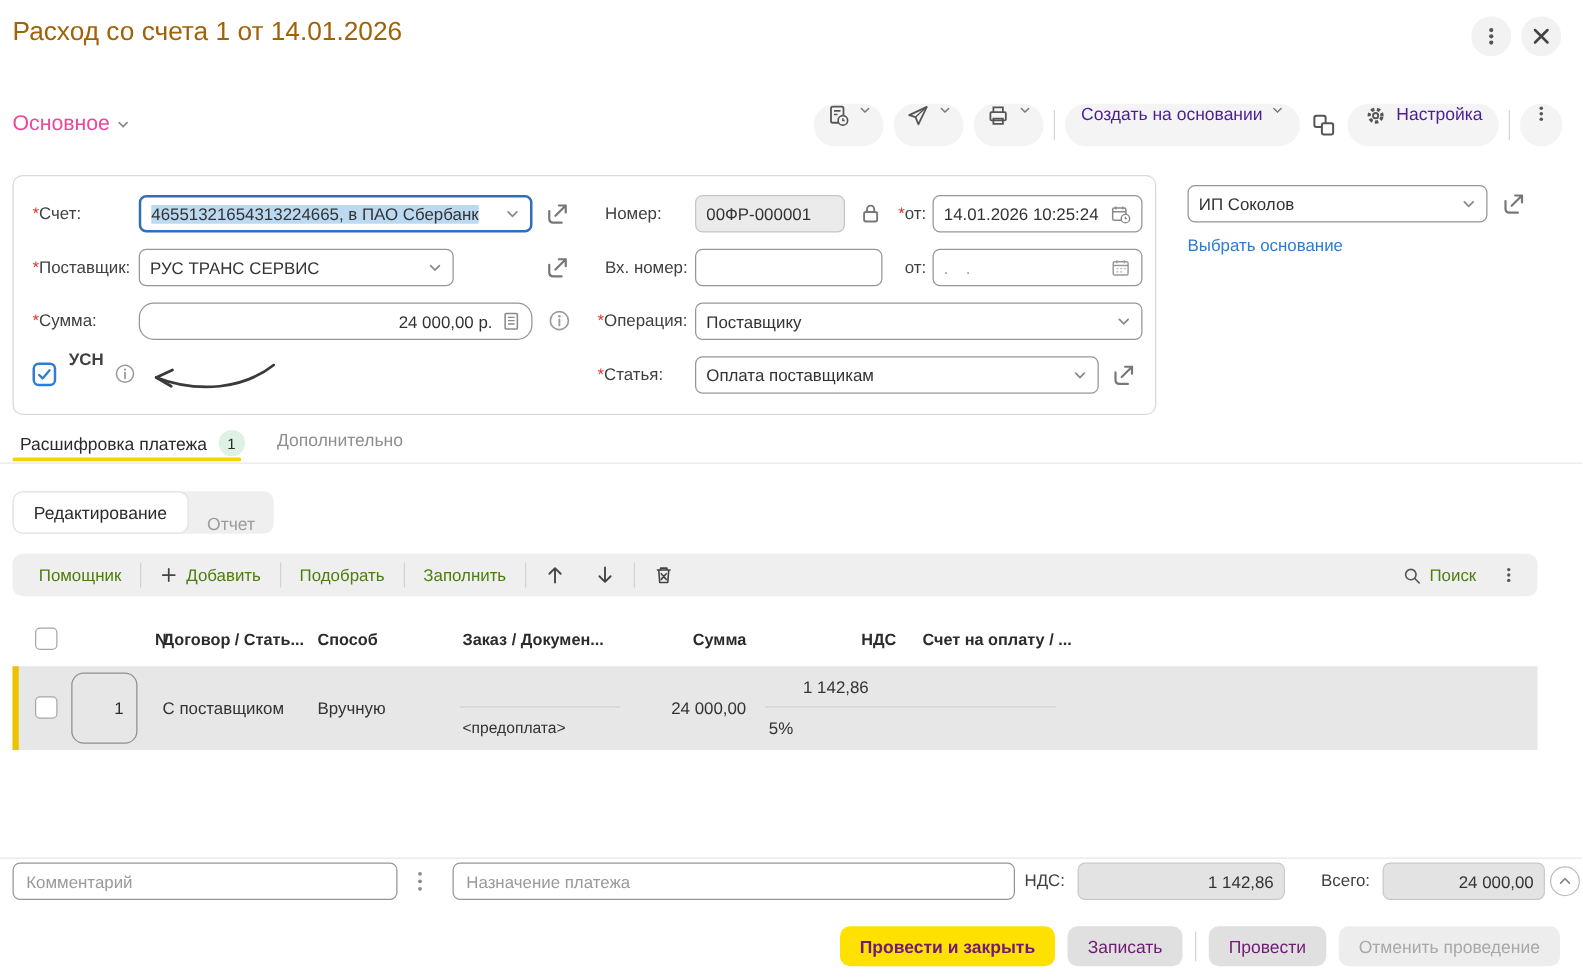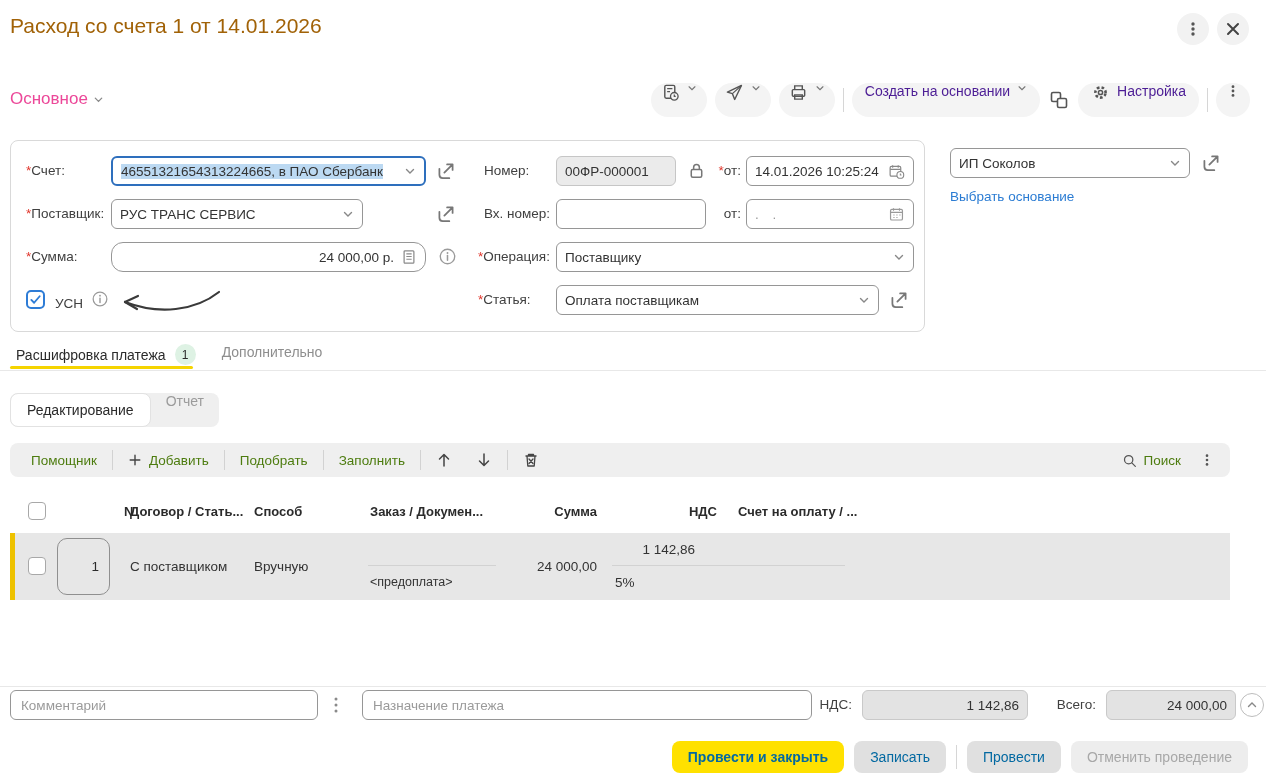--- a/index.html
+++ b/index.html
@@ -29,41 +29,41 @@
   .dots{letter-spacing:5px;color:#9a9a9a;}
   .link{color:#2b7cd3;font-size:13.5px;cursor:pointer;text-decoration:none;}
   .cb{width:19px;height:19px;border:1px solid #a8a8a8;border-radius:5px;background:#fff;box-sizing:border-box;cursor:pointer;}
   .cb.blue{border:2px solid #2e7cd6;display:flex;align-items:center;justify-content:center;}
   .tabs{position:absolute;left:16px;top:344px;display:flex;align-items:flex-start;gap:26px;font-size:14px;}
   .tab{display:flex;align-items:center;gap:9px;cursor:pointer;}
   .tab .badge{width:21px;height:21px;border-radius:50%;background:#def2e4;font-size:12px;display:flex;align-items:center;justify-content:center;color:#2b2b2b;}
   .tab.inactive{color:#8e8e8e;}
   .underline{position:absolute;left:10px;top:366px;width:183px;height:3px;background:#f5d400;border-radius:2px;}
   .hline{position:absolute;height:1px;background:#e8e8e8;}
-  .seg{position:absolute;left:10px;top:393px;height:34px;background:#efefef;border-radius:8px;display:flex;align-items:flex-start;font-size:14px;}
+  .seg{position:absolute;left:10px;top:393px;height:34px;background:#efefef;border-radius:8px;display:flex;align-items:flex-end;font-size:14px;}
   .seg .on{background:#fff;border:1px solid #e2e2e2;border-radius:8px;height:34px;display:flex;align-items:center;padding:0 16px;box-sizing:border-box;cursor:pointer;}
   .seg .off{color:#9b9b9b;padding:0 15px;cursor:pointer;}
   .tbar{position:absolute;left:10px;top:443px;width:1220px;height:34px;background:#efefef;border-radius:8px;
         display:flex;align-items:center;font-size:13.5px;box-sizing:border-box;padding:0 10px;gap:2px;}
   .titem{display:flex;align-items:center;gap:7px;padding:0 11px;height:34px;background:none;border:none;
          font-family:inherit;font-size:13.5px;color:#4d7c0f;cursor:pointer;white-space:nowrap;}
   .tbar .vdiv{height:20px;background:#d2d2d2;margin:0 2px;}
   .cell{position:absolute;font-size:13.5px;color:#333;white-space:nowrap;}
   .hcell{position:absolute;font-size:13px;font-weight:bold;color:#2b2b2b;white-space:nowrap;}
   .r{text-align:right;}
   .row{position:absolute;left:10px;top:533px;width:1220px;height:67px;background:#e7e7e7;}
   .rowbar{position:absolute;left:0;top:0;width:5px;height:67px;background:#eec200;}
   .numcell{position:absolute;left:47px;top:5px;width:53px;height:57px;border:1px solid #8f8f8f;border-radius:10px;
            box-sizing:border-box;display:flex;align-items:center;justify-content:flex-end;padding-right:10px;font-size:13.5px;cursor:pointer;}
   .uline{position:absolute;height:1px;background:#d2d2d2;}
   input.txt{position:absolute;height:30px;border:1px solid #969696;border-radius:6px;box-sizing:border-box;
             font-family:inherit;font-size:13.5px;color:#333;padding:0 10px;outline:none;}
   input.txt::placeholder{color:#9a9a9a;}
   .btnrow{position:absolute;right:18px;top:741px;display:flex;align-items:center;gap:10px;}
-  .btn{height:32px;border:none;border-radius:8px;padding:0 16px;font-family:inherit;font-size:14px;color:#0369a1;
+  .btn{height:32px;border:none;border-radius:8px;padding:0 16px;font-family:inherit;font-size:14px;color:#701a75;
        cursor:pointer;white-space:nowrap;}
   .btn.yellow{background:#ffe100;font-weight:bold;}
   .btn.gray{background:#e0e0e0;}
   .btn.disabled{background:#ededed;color:#a8a8a8;cursor:default;}
   svg{display:block;}
 </style>
 </head>
 <body>
 
 <div class="app">
@@ -241,21 +241,21 @@
       <svg width="12" height="12" viewBox="0 0 12 12">
           <path d="M2.5 4.5 L6 8 L9.5 4.5" fill="none" stroke="#888" stroke-width="1.4" stroke-linecap="round"></path>
         </svg>
     </div>
 
     <div class="cb blue" style="position:absolute;left:15px;top:149px;">
       <svg width="13" height="13" viewBox="0 0 14 14">
           <path d="M2.5 7.5 l3 3 l6-7" fill="none" stroke="#2e7cd6" stroke-width="2" stroke-linecap="round" stroke-linejoin="round"></path>
         </svg>
     </div>
-    <div class="lbl" style="left:44px;top:148px;">УСН</div>
+    <div class="lbl" style="left:44px;top:132px;font-weight:bold;">УСН</div>
     <span class="abs" style="left:80px;top:149px;">
       <svg width="18" height="18" viewBox="0 0 20 20">
           <circle cx="10" cy="10" r="7.6" fill="none" stroke="#9a9a9a" stroke-width="1.4"></circle>
           <circle cx="10" cy="6.3" r="1" fill="#9a9a9a"></circle>
           <path d="M10 9 v5" stroke="#9a9a9a" stroke-width="1.6" stroke-linecap="round"></path>
         </svg>
     </span>
     <svg class="abs" style="left:102px;top:146px;" width="110" height="30" viewBox="0 0 110 30">
       <path d="M106 5 C 82 24, 46 28, 12 15" fill="none" stroke="#3a3a3a" stroke-width="2.2" stroke-linecap="round"></path>
       <path d="M12 15 l13 -6 M12 15 l12 7" fill="none" stroke="#3a3a3a" stroke-width="2.2" stroke-linecap="round"></path>

